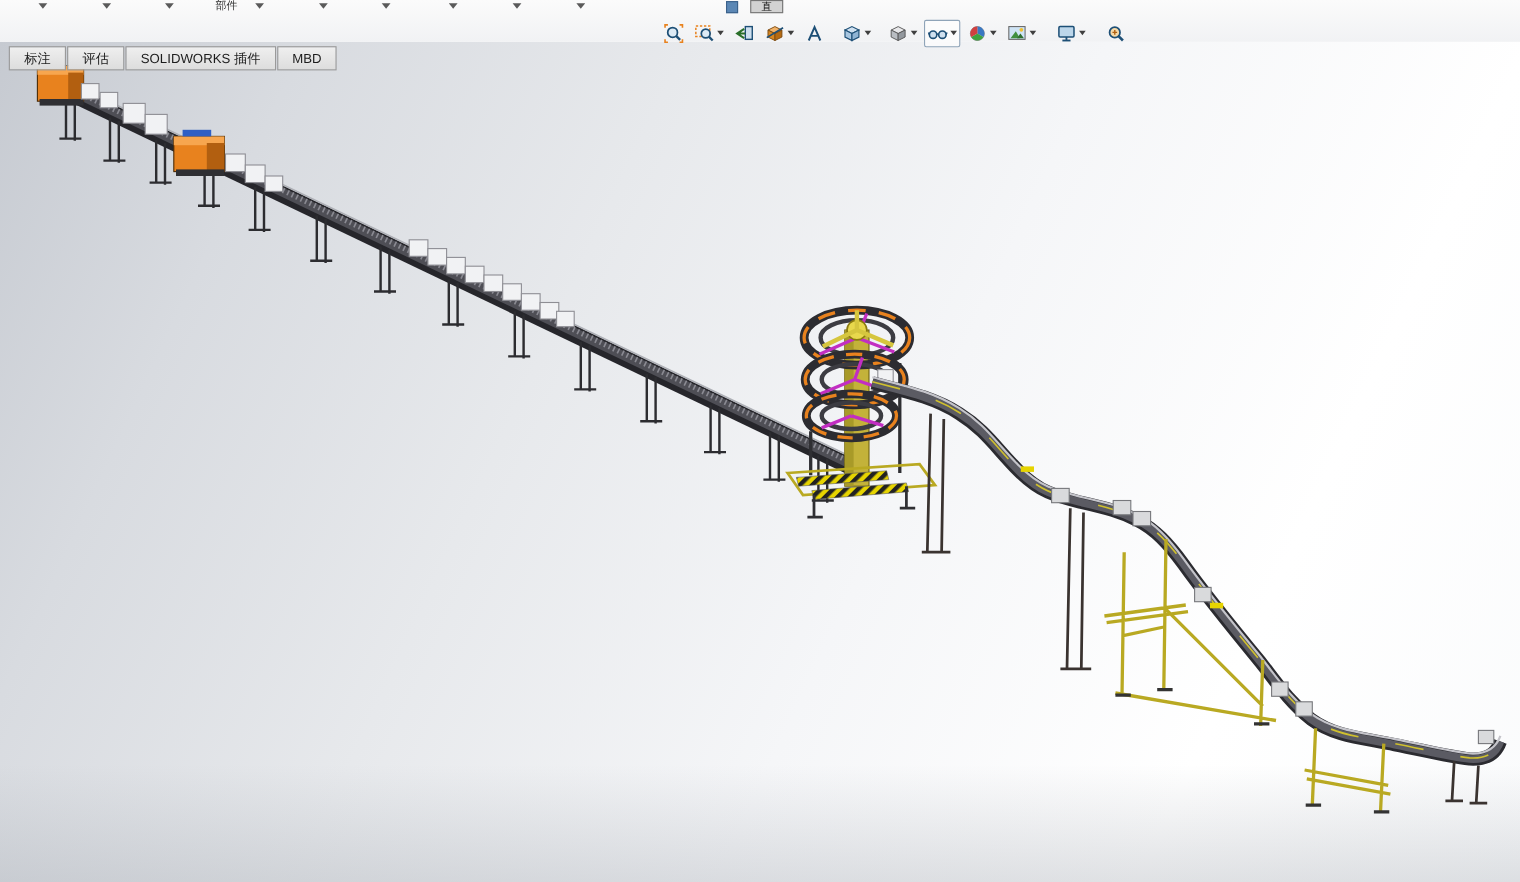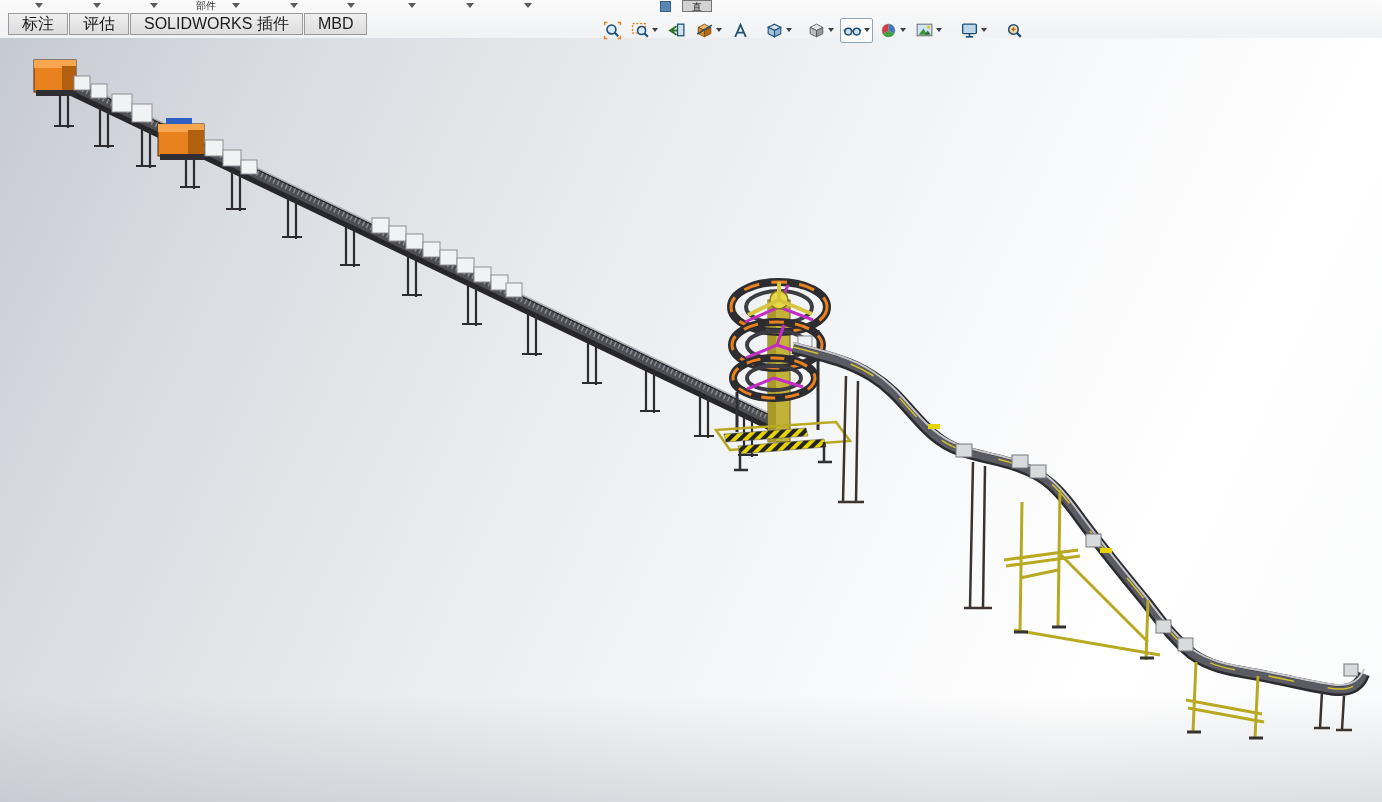--- a/index.html
+++ b/index.html
@@ -14,21 +14,21 @@
   .chev{position:absolute;top:3px;width:0;height:0;
     border-left:4px solid transparent;border-right:4px solid transparent;
     border-top:5px solid #5a5a5a;}
   .clipped-label{position:absolute;top:0;font-size:10px;color:#333;line-height:11px;}
   .mini-icon{position:absolute;top:1px;width:9px;height:9px;background:#5b87b5;border:1px solid #3b618a;}
   .pressed-btn{position:absolute;top:0;height:12px;width:30px;background:#d2d2d2;
     border:1px solid #757575;font-size:9.5px;color:#111;display:flex;
     align-items:flex-start;justify-content:center;line-height:11px;box-sizing:border-box;}
   .tab-bar{position:absolute;top:13px;left:8px;height:24px;display:flex;align-items:flex-start;}
   .tab{height:22px;box-sizing:border-box;border:1px solid #9a9a9a;background:linear-gradient(#efefef,#dddddd);
-    color:#1c1c1c;font-size:16px;display:flex;align-items:center;padding:0 13px;margin-right:1px;cursor:default;}
+    color:#1c1c1c;font-size:12px;display:flex;align-items:center;padding:0 13px;margin-right:1px;cursor:default;margin-top:29px;}
   
   .viewport{position:absolute;top:38px;left:0;width:1382px;height:764px;
     background:
       linear-gradient(to bottom, rgba(0,0,0,0) 86%, rgba(165,170,178,0.35) 100%),
       linear-gradient(115deg,#c6cad1 0%,#d8dbe0 16%,#e7e9ec 36%,#f5f6f8 58%,#ffffff 80%,#fafbfc 100%);
     z-index:5;}
   .model-svg{position:absolute;top:0;left:0;z-index:10;}
   
   .headsup{position:absolute;top:16px;left:600px;height:28px;display:flex;
     align-items:center;gap:3px;z-index:40;}

